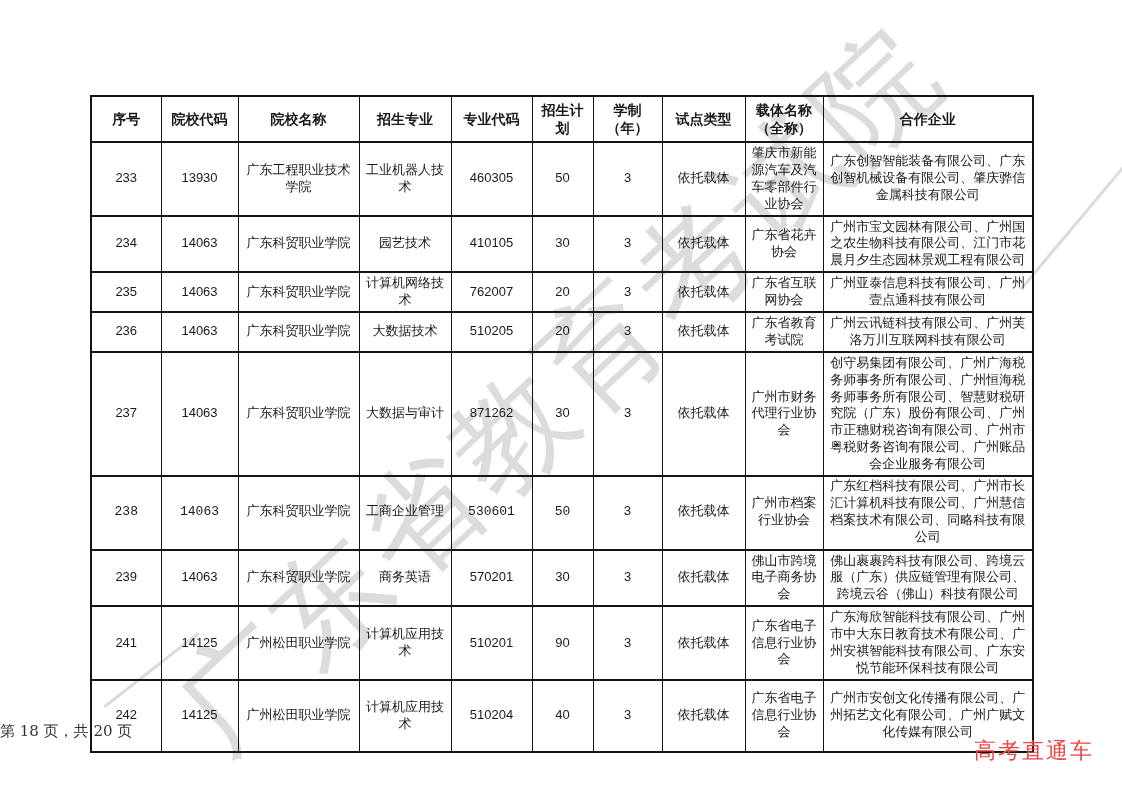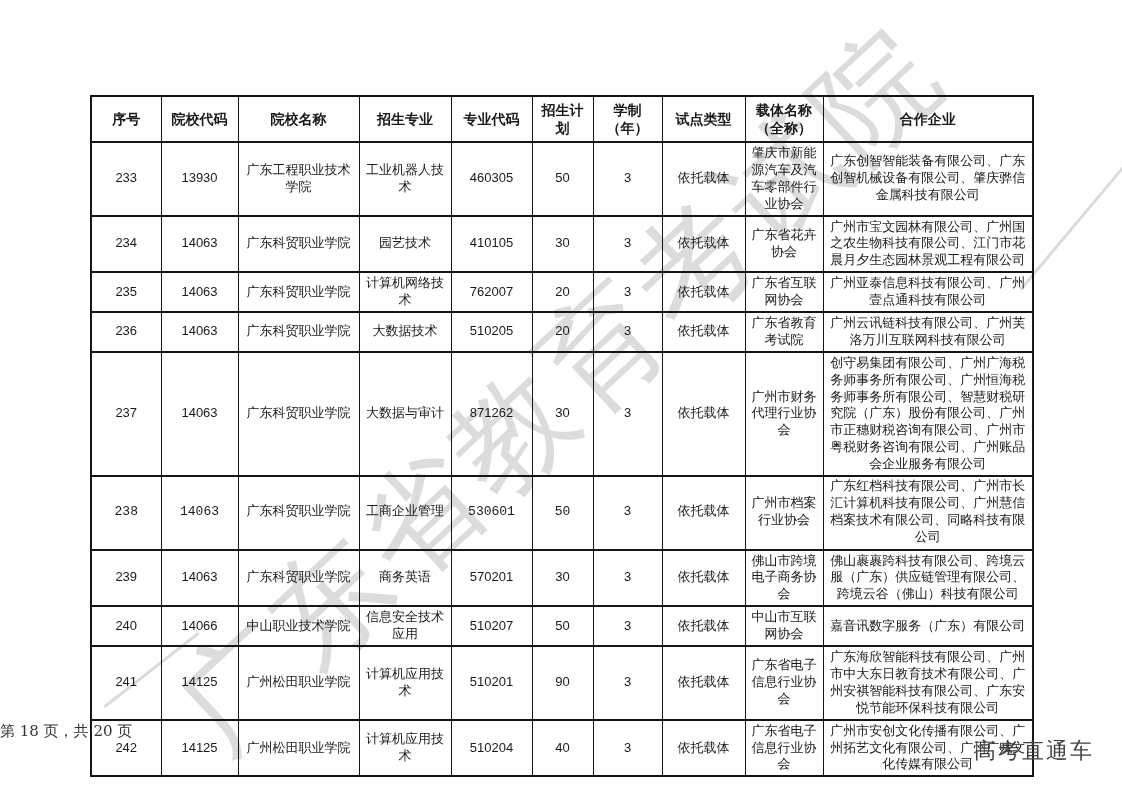--- a/index.html
+++ b/index.html
@@ -48,21 +48,21 @@
   tbody tr:nth-child(10) td{height:44px;}
 
   
   .page-footer{
     position:absolute;left:0;top:722px;width:100%;
     font-family:"DejaVu Serif",serif;
     font-size:15px;color:#333;z-index:2;
   }
   .brand{
     position:absolute;right:28px;top:736px;
-    font-size:22px;letter-spacing:2px;color:#404040;z-index:2;
+    font-size:22px;letter-spacing:2px;color:#ef4444;z-index:2;
     font-family:"Liberation Sans",sans-serif;
   }
 </style>
 </head>
 <body>
 
 <div class="watermark">广东省教育考试院</div>
 <div class="wm-stroke" id="wm-stroke-right"></div>
 <div class="wm-stroke" id="wm-stroke-left"></div>
 
@@ -173,32 +173,20 @@
           <td>广东科贸职业学院</td>
           <td>商务英语</td>
           <td>570201</td>
           <td>30</td>
           <td>3</td>
           <td>依托载体</td>
           <td>佛山市跨境电子商务协会</td>
           <td>佛山裹裹跨科技有限公司、跨境云服（广东）供应链管理有限公司、跨境云谷（佛山）科技有限公司</td>
         </tr>
         <tr>
-          <td>240</td>
-          <td>14066</td>
-          <td>中山职业技术学院</td>
-          <td>信息安全技术应用</td>
-          <td>510207</td>
-          <td>50</td>
-          <td>3</td>
-          <td>依托载体</td>
-          <td>中山市互联网协会</td>
-          <td>嘉音讯数字服务（广东）有限公司</td>
-        </tr>
-        <tr>
           <td>241</td>
           <td>14125</td>
           <td>广州松田职业学院</td>
           <td>计算机应用技术</td>
           <td>510201</td>
           <td>90</td>
           <td>3</td>
           <td>依托载体</td>
           <td>广东省电子信息行业协会</td>
           <td>广东海欣智能科技有限公司、广州市中大东日教育技术有限公司、广州安祺智能科技有限公司、广东安悦节能环保科技有限公司</td>

